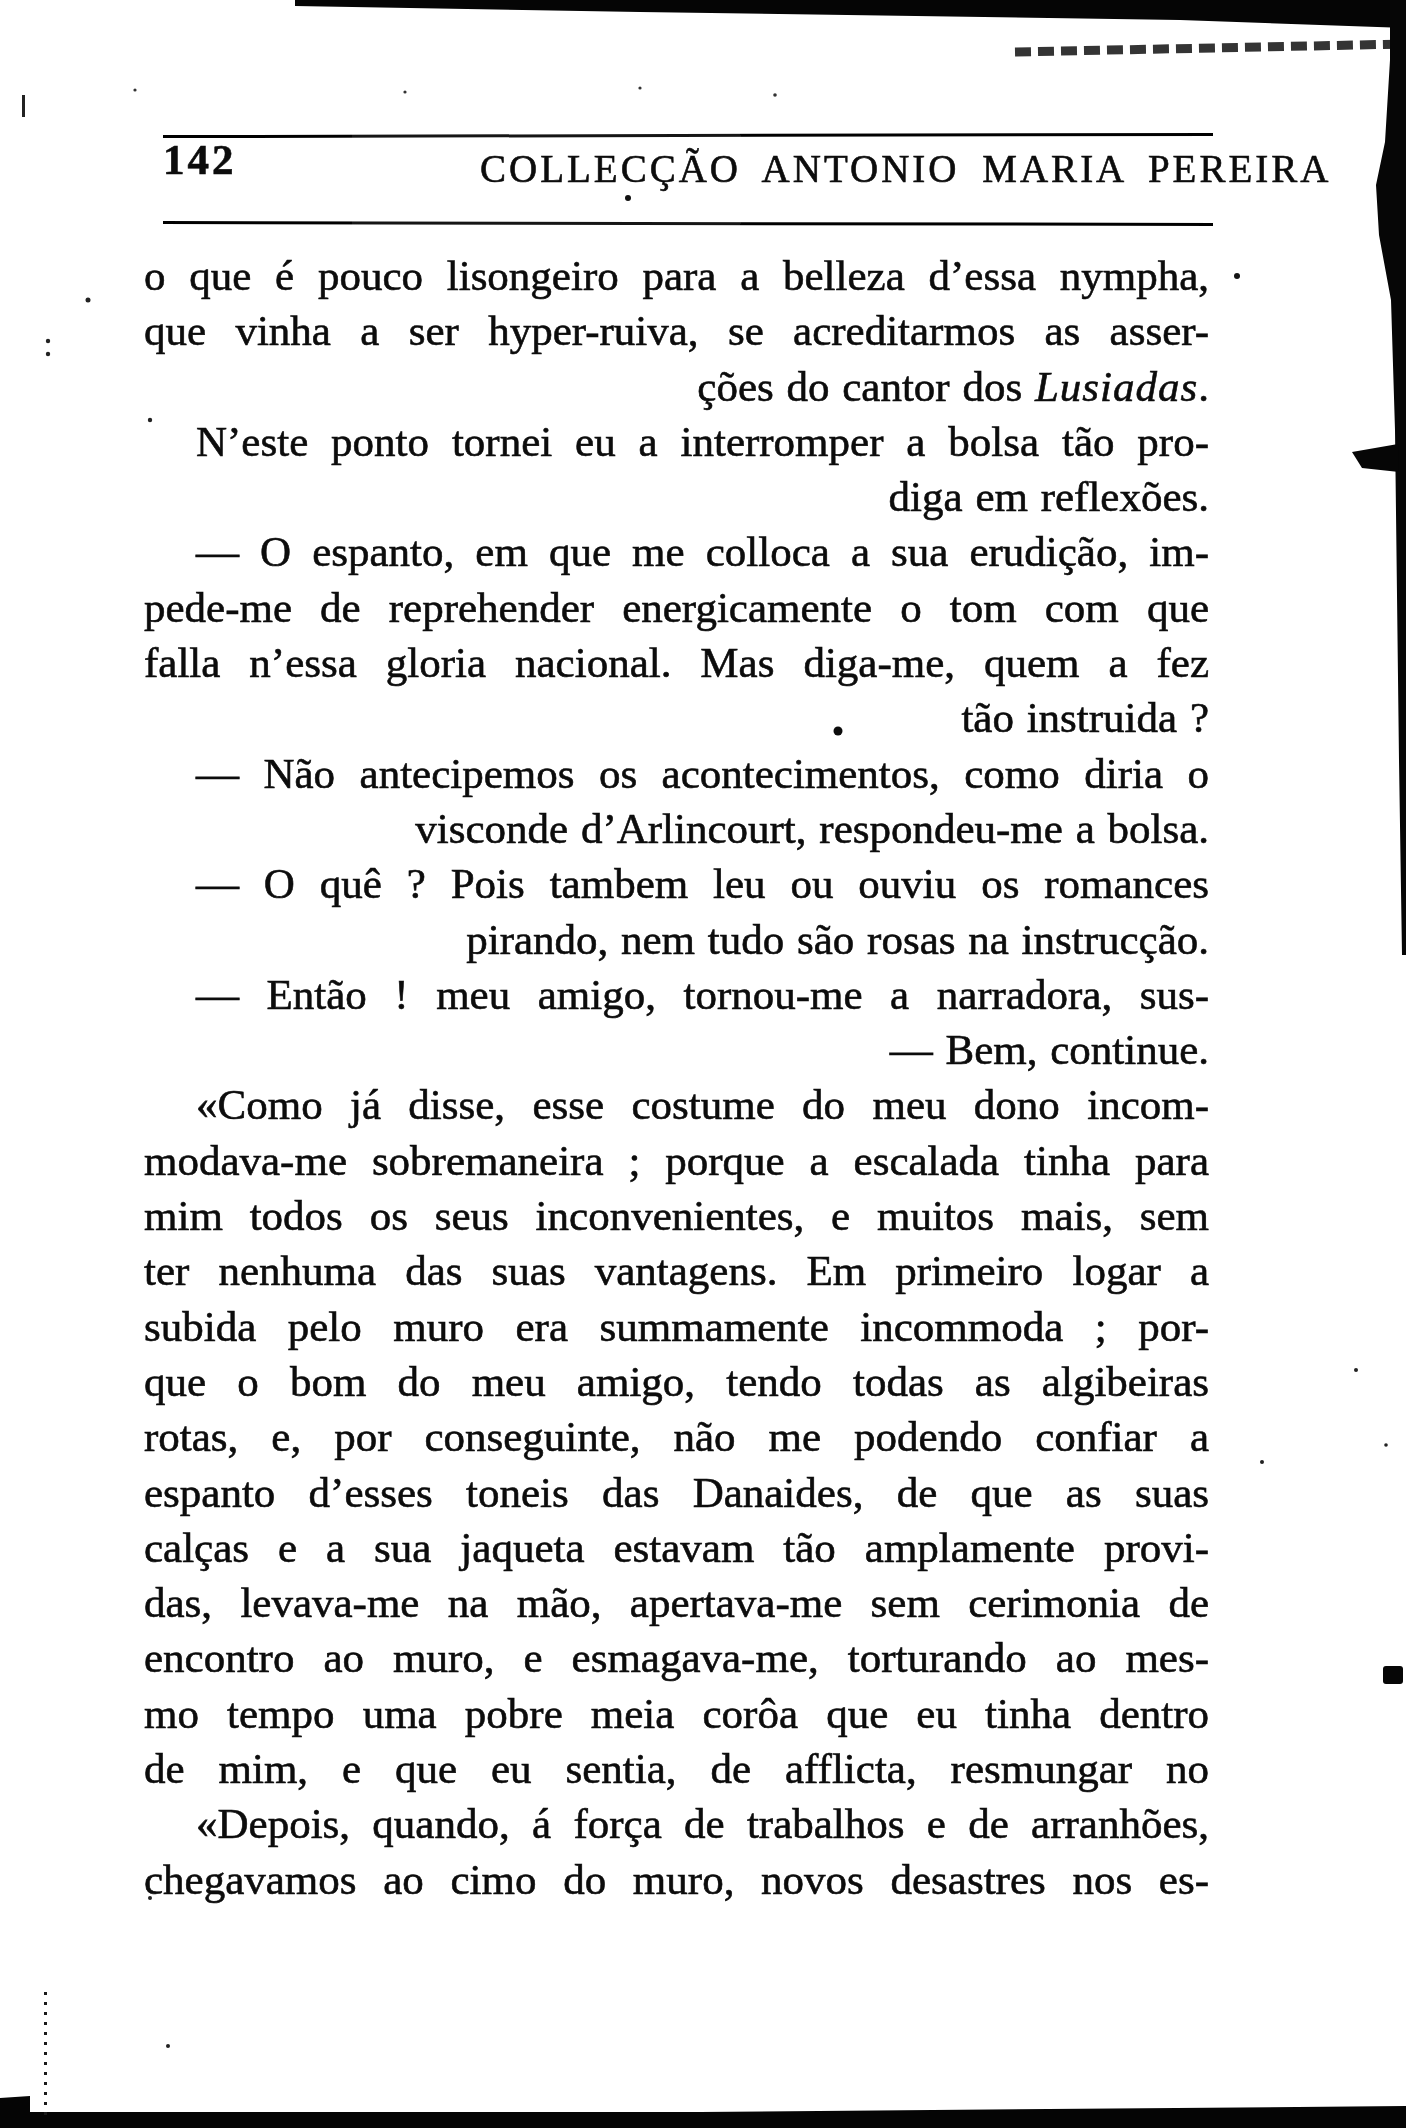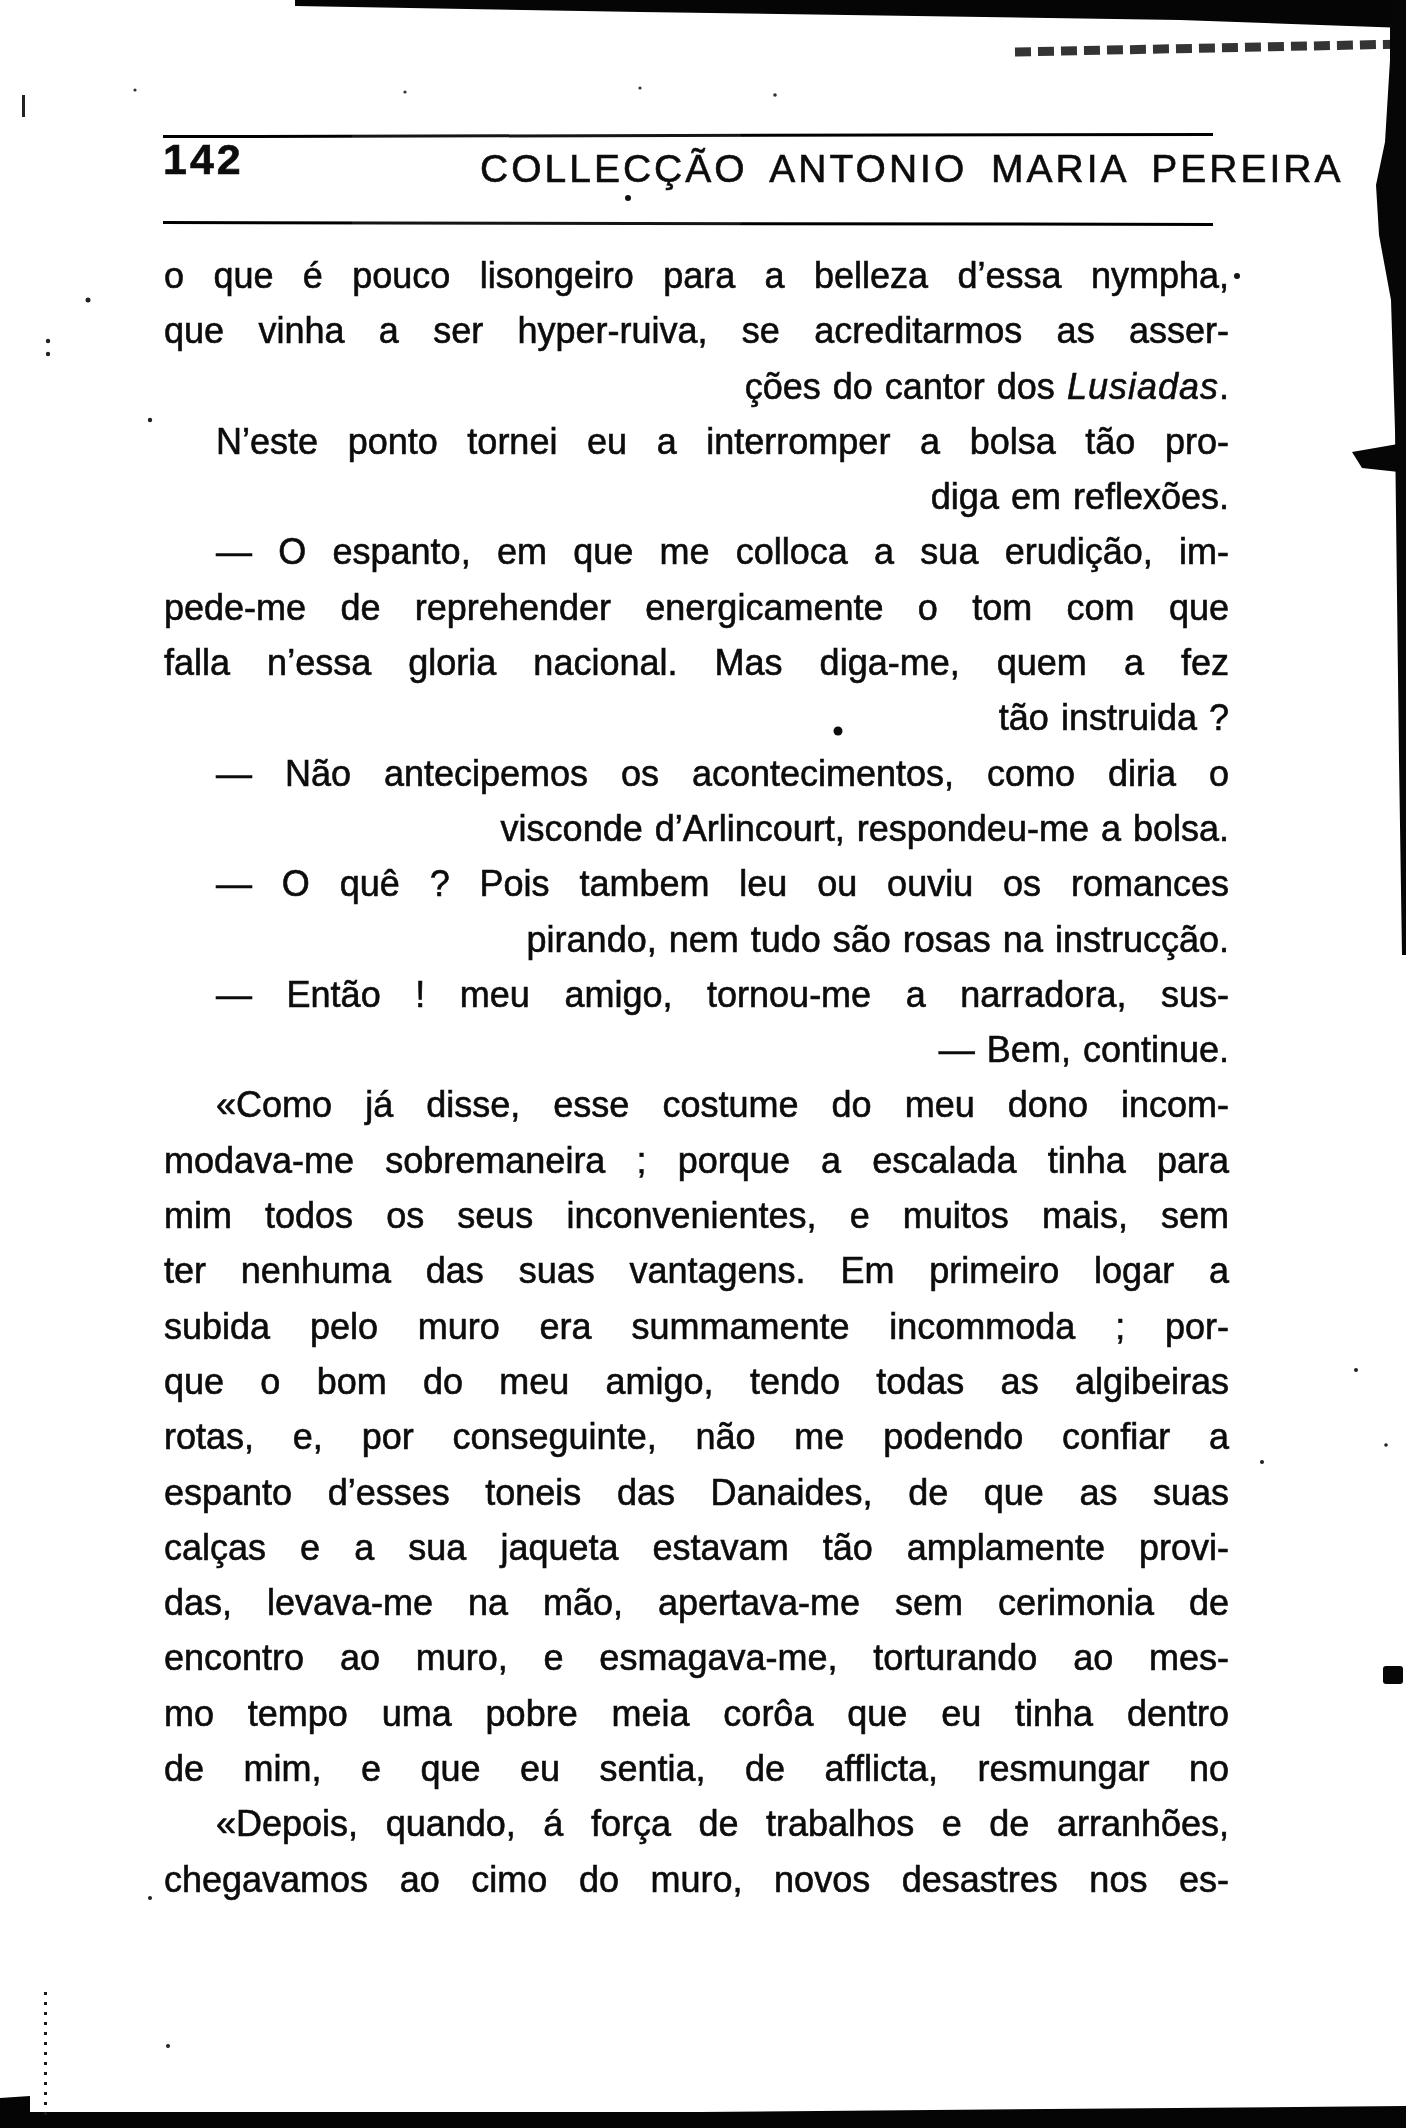--- a/index.html
+++ b/index.html
@@ -1,42 +1,42 @@
 <!DOCTYPE html>
 <html><head>
 <meta charset="utf-8">
 <style>
   html,body{margin:0;padding:0;background:#e8e8e8;}
   .page{
     position:relative;
     width:1406px;height:2128px;
     background:#ffffff;
     overflow:hidden;
-    font-family:Liberation Sans, sans-serif;
+    font-family:Liberation Serif, serif;
     color:#0c0c0c;
     -webkit-text-stroke:0.6px currentColor;
   }
   .rule{
     position:absolute;left:163px;width:1050px;height:3px;
     background:linear-gradient(90deg,#000 0 18%,#151515 18% 55%,#000 55% 100%);
   }
   #rule-top{top:134px;transform:rotate(-0.12deg);}
   #rule-bottom{top:222px;transform:rotate(0.1deg);}
   .pagenum{
     position:absolute;left:163px;top:138px;
     font-size:43px;line-height:1;font-weight:bold;letter-spacing:3px;
   }
   .header-title{
     position:absolute;left:480px;top:149px;
     font-size:39px;line-height:1;letter-spacing:3px;word-spacing:10px;
     white-space:nowrap;
   }
   .body-text{
-    position:absolute;left:164px;top:248px;width:1065px;
-    font-size:36px;word-spacing:2px;
+    position:absolute;left:144px;top:248px;width:1065px;
+    font-size:43px;word-spacing:2px;
   }
   .line{
     height:55.3px;line-height:55.3px;
     text-align:right;
   }
   .line.j{text-align:justify;text-align-last:justify;}
   .line.in{padding-left:52px;}
   .line i{font-style:italic;letter-spacing:1px;}
   .artifacts{position:absolute;left:0;top:0;pointer-events:none;}
   .dotline{

